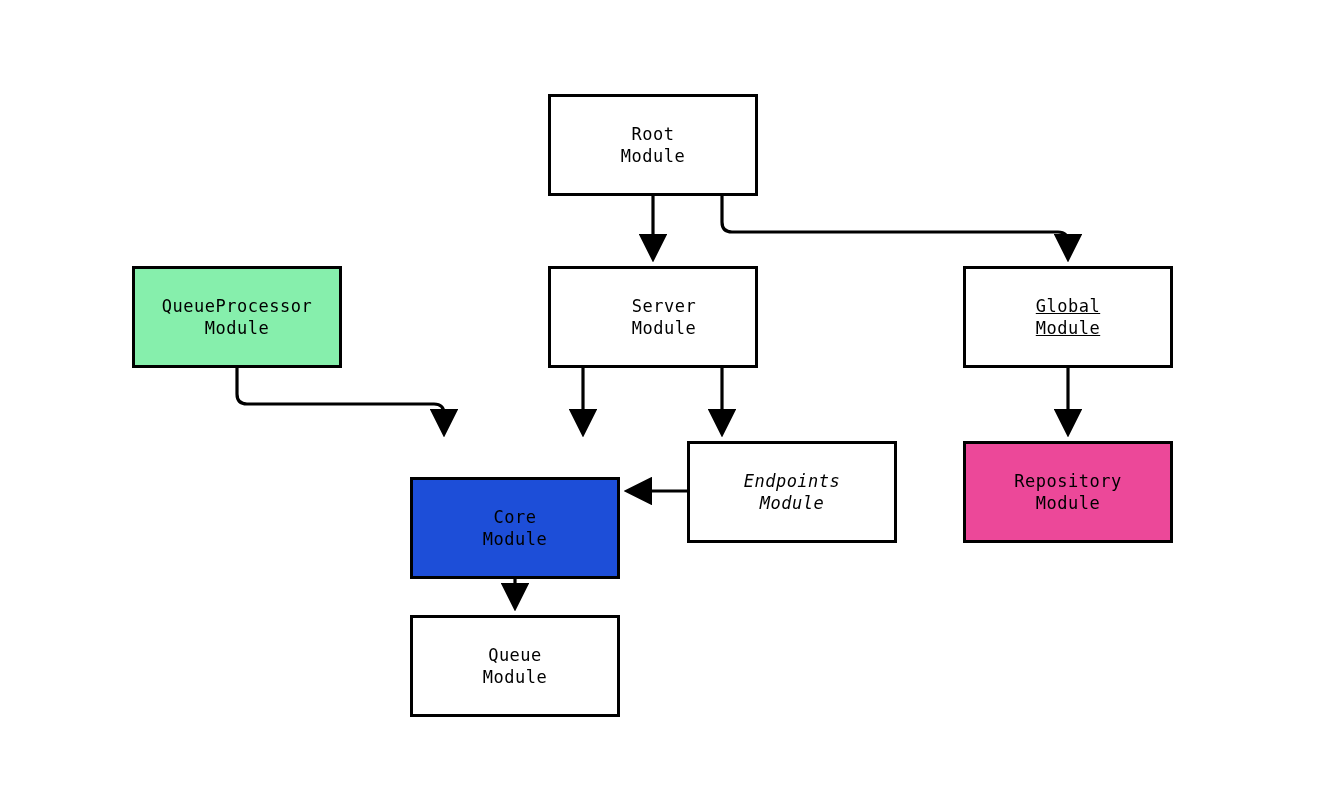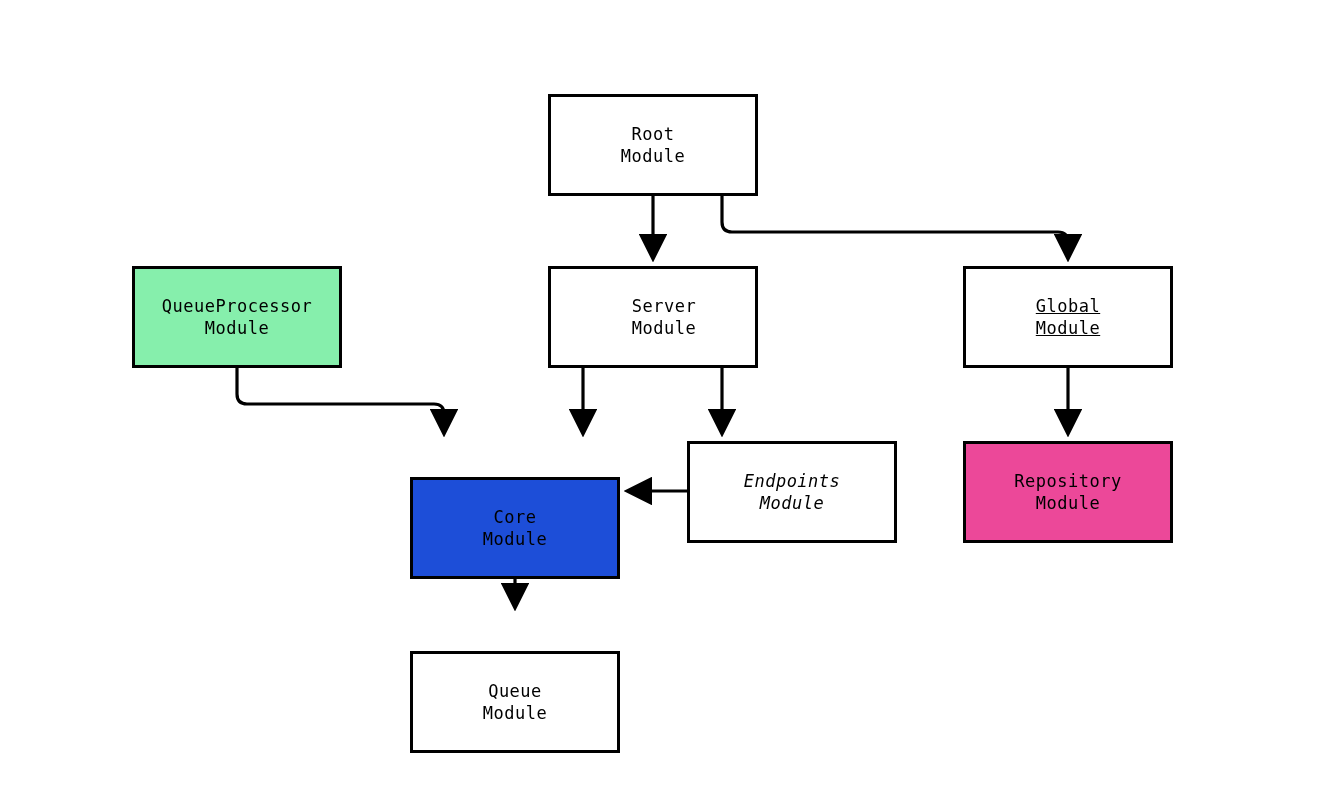--- a/index.html
+++ b/index.html
@@ -95,18 +95,18 @@
   <div class="node" style="left: 687px; top: 441px; width: 210px; height: 102px; border-color: rgb(0, 0, 0); background: rgb(255, 255, 255); font-style: italic;">
     <div class="node-label">Endpoints
 Module</div>
   </div>
 
   <div class="node" style="left: 963px; top: 441px; width: 210px; height: 102px; border-color: rgb(0, 0, 0); background: #ec4899;">
     <div class="node-label">Repository
 Module</div>
   </div>
 
-  <div class="node" style="left: 410px; top: 651px; width: 210px; height: 102px; border-color: rgb(0, 0, 0); background: rgb(255, 255, 255);">
+  <div class="node" style="left: 410px; top: 615px; width: 210px; height: 102px; border-color: rgb(0, 0, 0); background: rgb(255, 255, 255);">
     <div class="node-label">Queue
 Module</div>
   </div>
 
 </div>
 
 </body></html>

